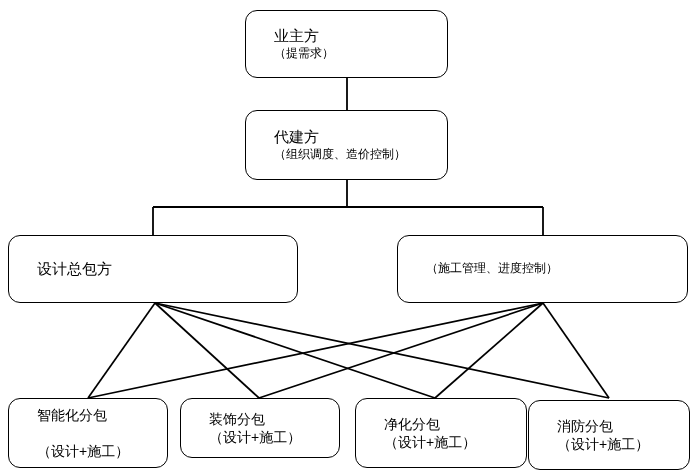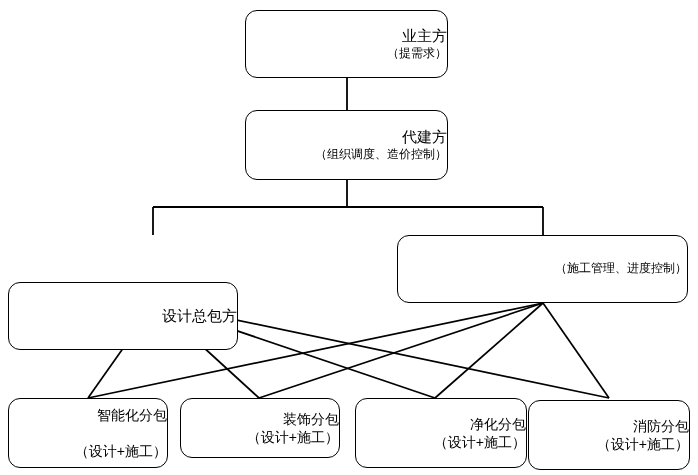--- a/index.html
+++ b/index.html
@@ -26,25 +26,26 @@
     pointer-events: none;
   }
   .node {
     position: absolute;
     box-sizing: border-box;
     border: 1.6px solid #000000;
     border-radius: 12px;
     background: #ffffff;
     display: flex;
     flex-direction: column;
-    align-items: flex-end;
+    align-items: flex-start;
     justify-content: center;
     line-height: 1.32;
     color: #000000;
     z-index: 2;
+    padding-left: 28px;
   }
   .node .node-title {
     font-size: 15px;
     white-space: nowrap;
   }
   .node .node-sub {
     font-size: 12px;
     white-space: nowrap;
   }
   .node.small .node-title,
@@ -62,23 +63,22 @@
   #node-agent {
     left: 245px;
     top: 110px;
     width: 203px;
     height: 70px;
   }
   
   #node-design-gc {
     left: 8px;
     top: 235px;
-    width: 230px;
+    width: 290px;
     height: 68px;
-    margin-top: 47px;
   }
   #node-construction-gc {
     left: 397px;
     top: 235px;
     width: 291px;
     height: 68px;
   }
   
   #node-sub-intelligent {
     left: 8px;

